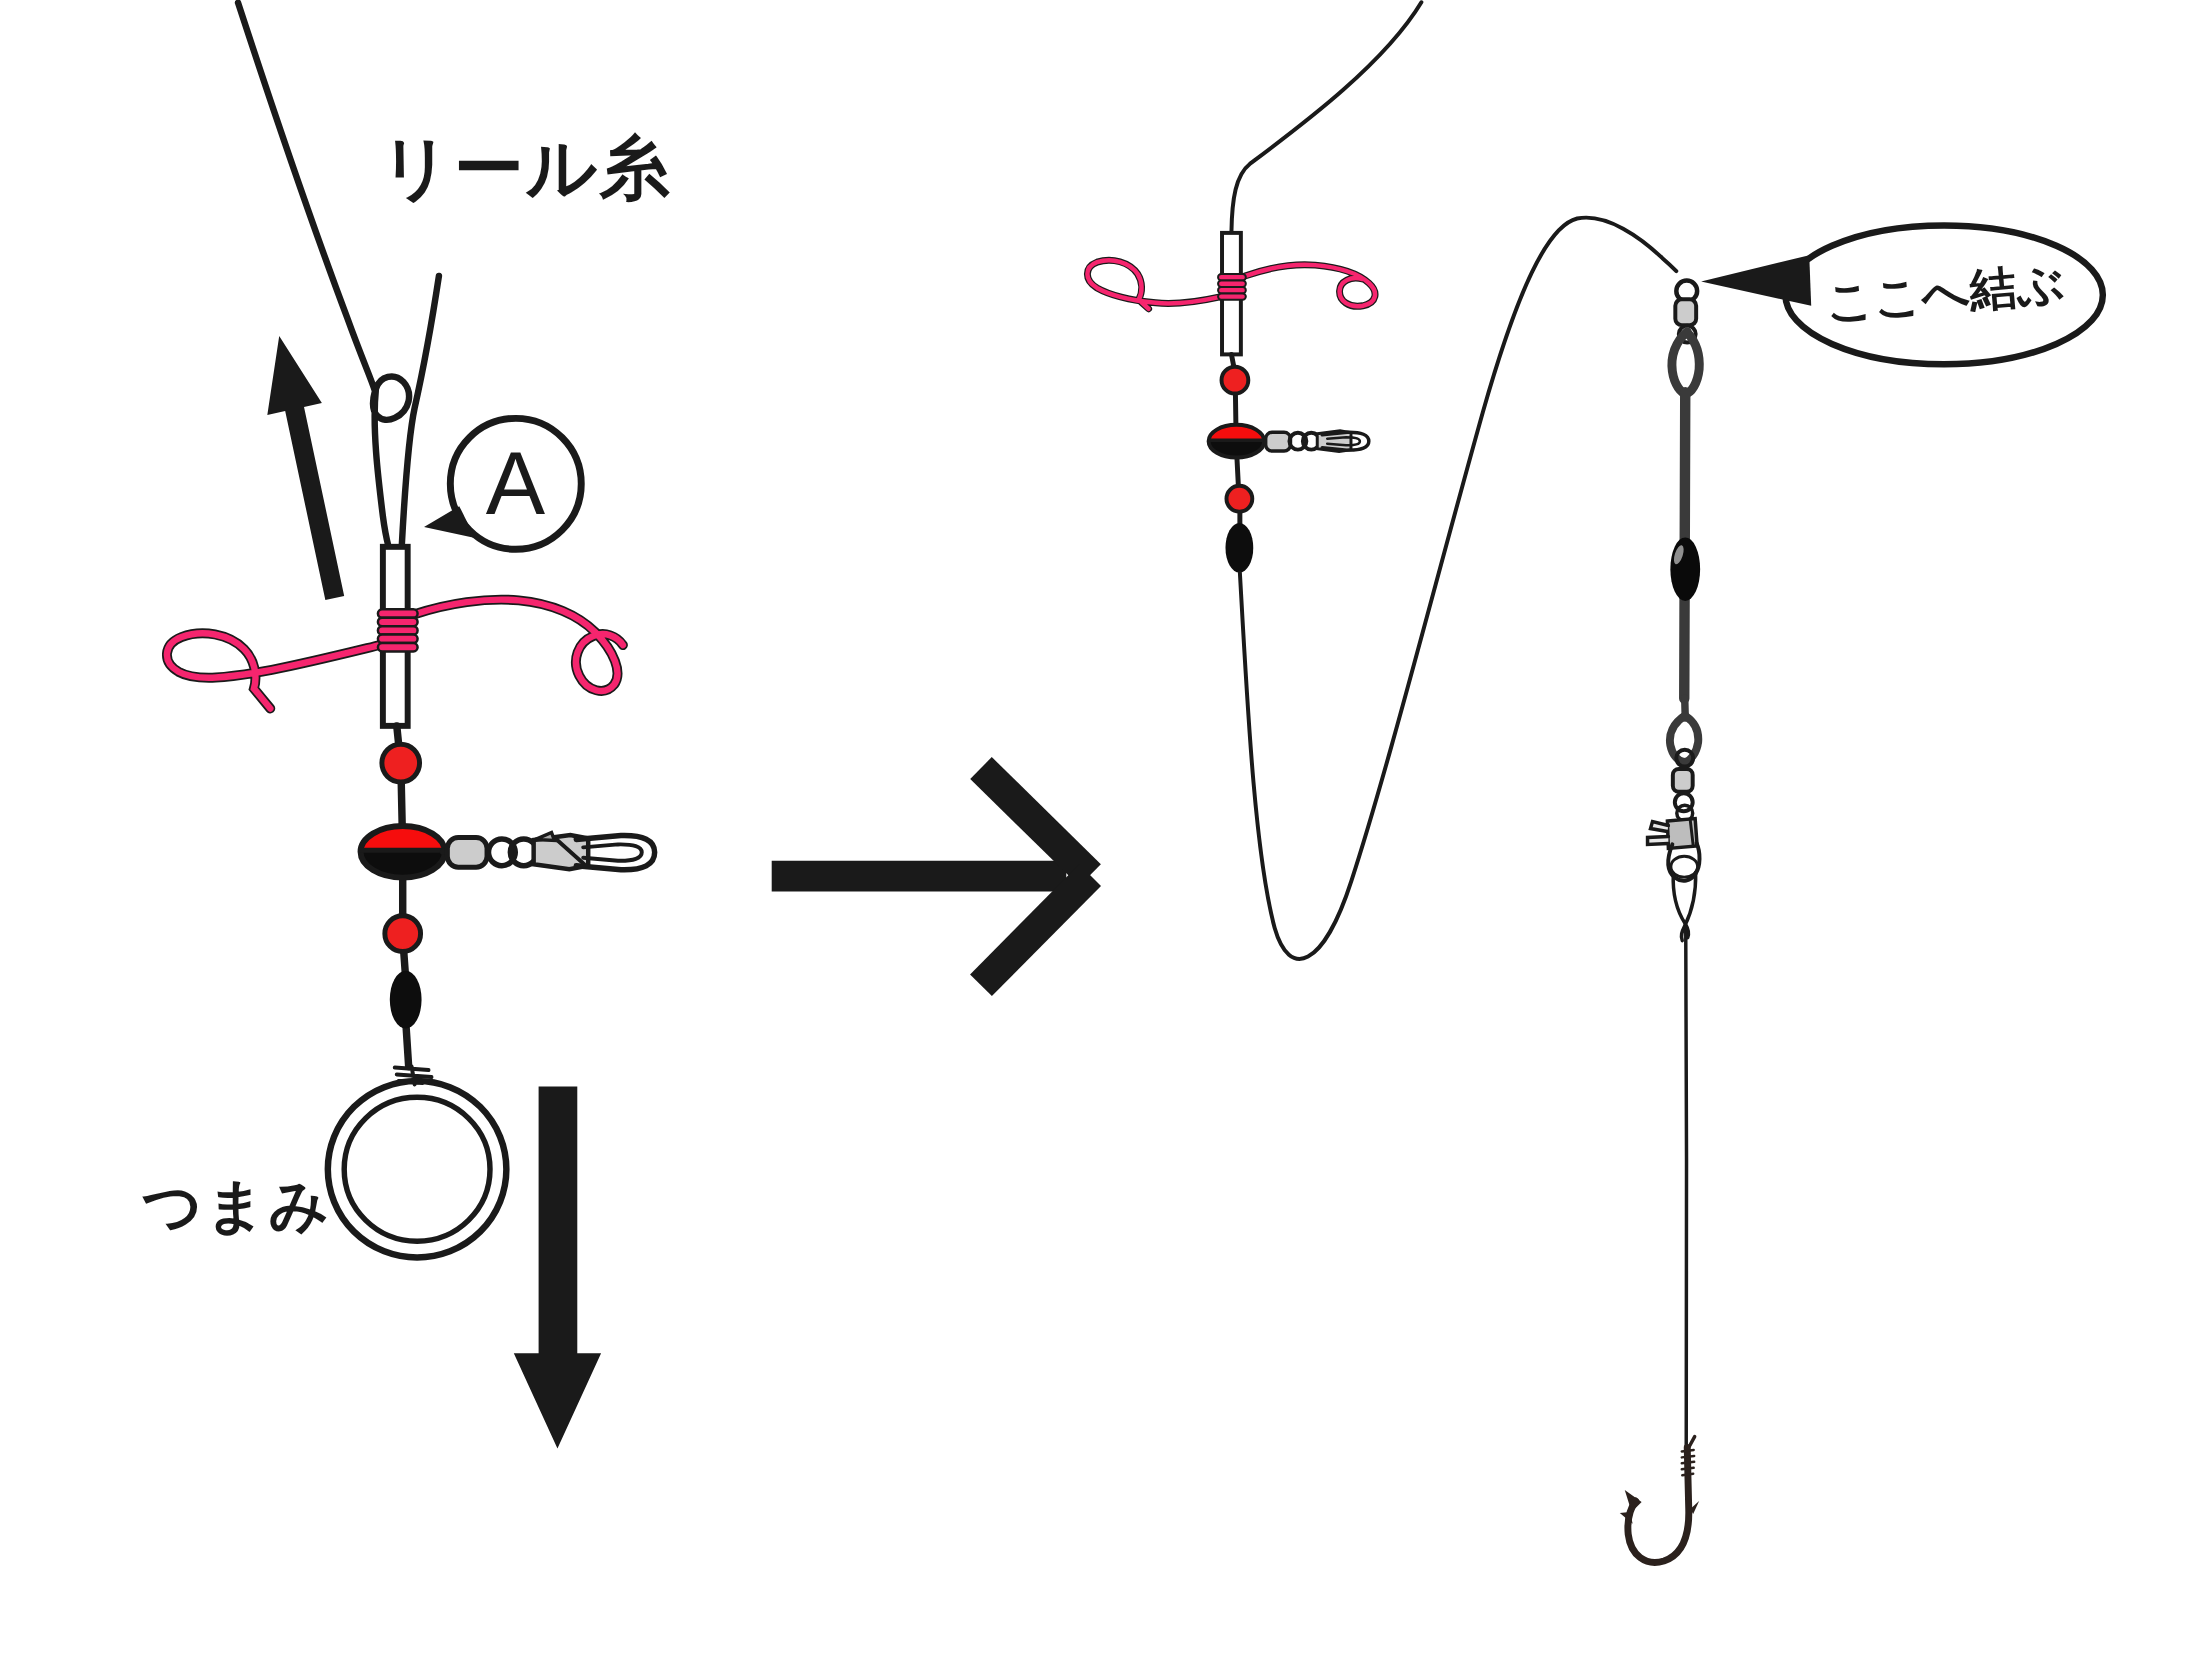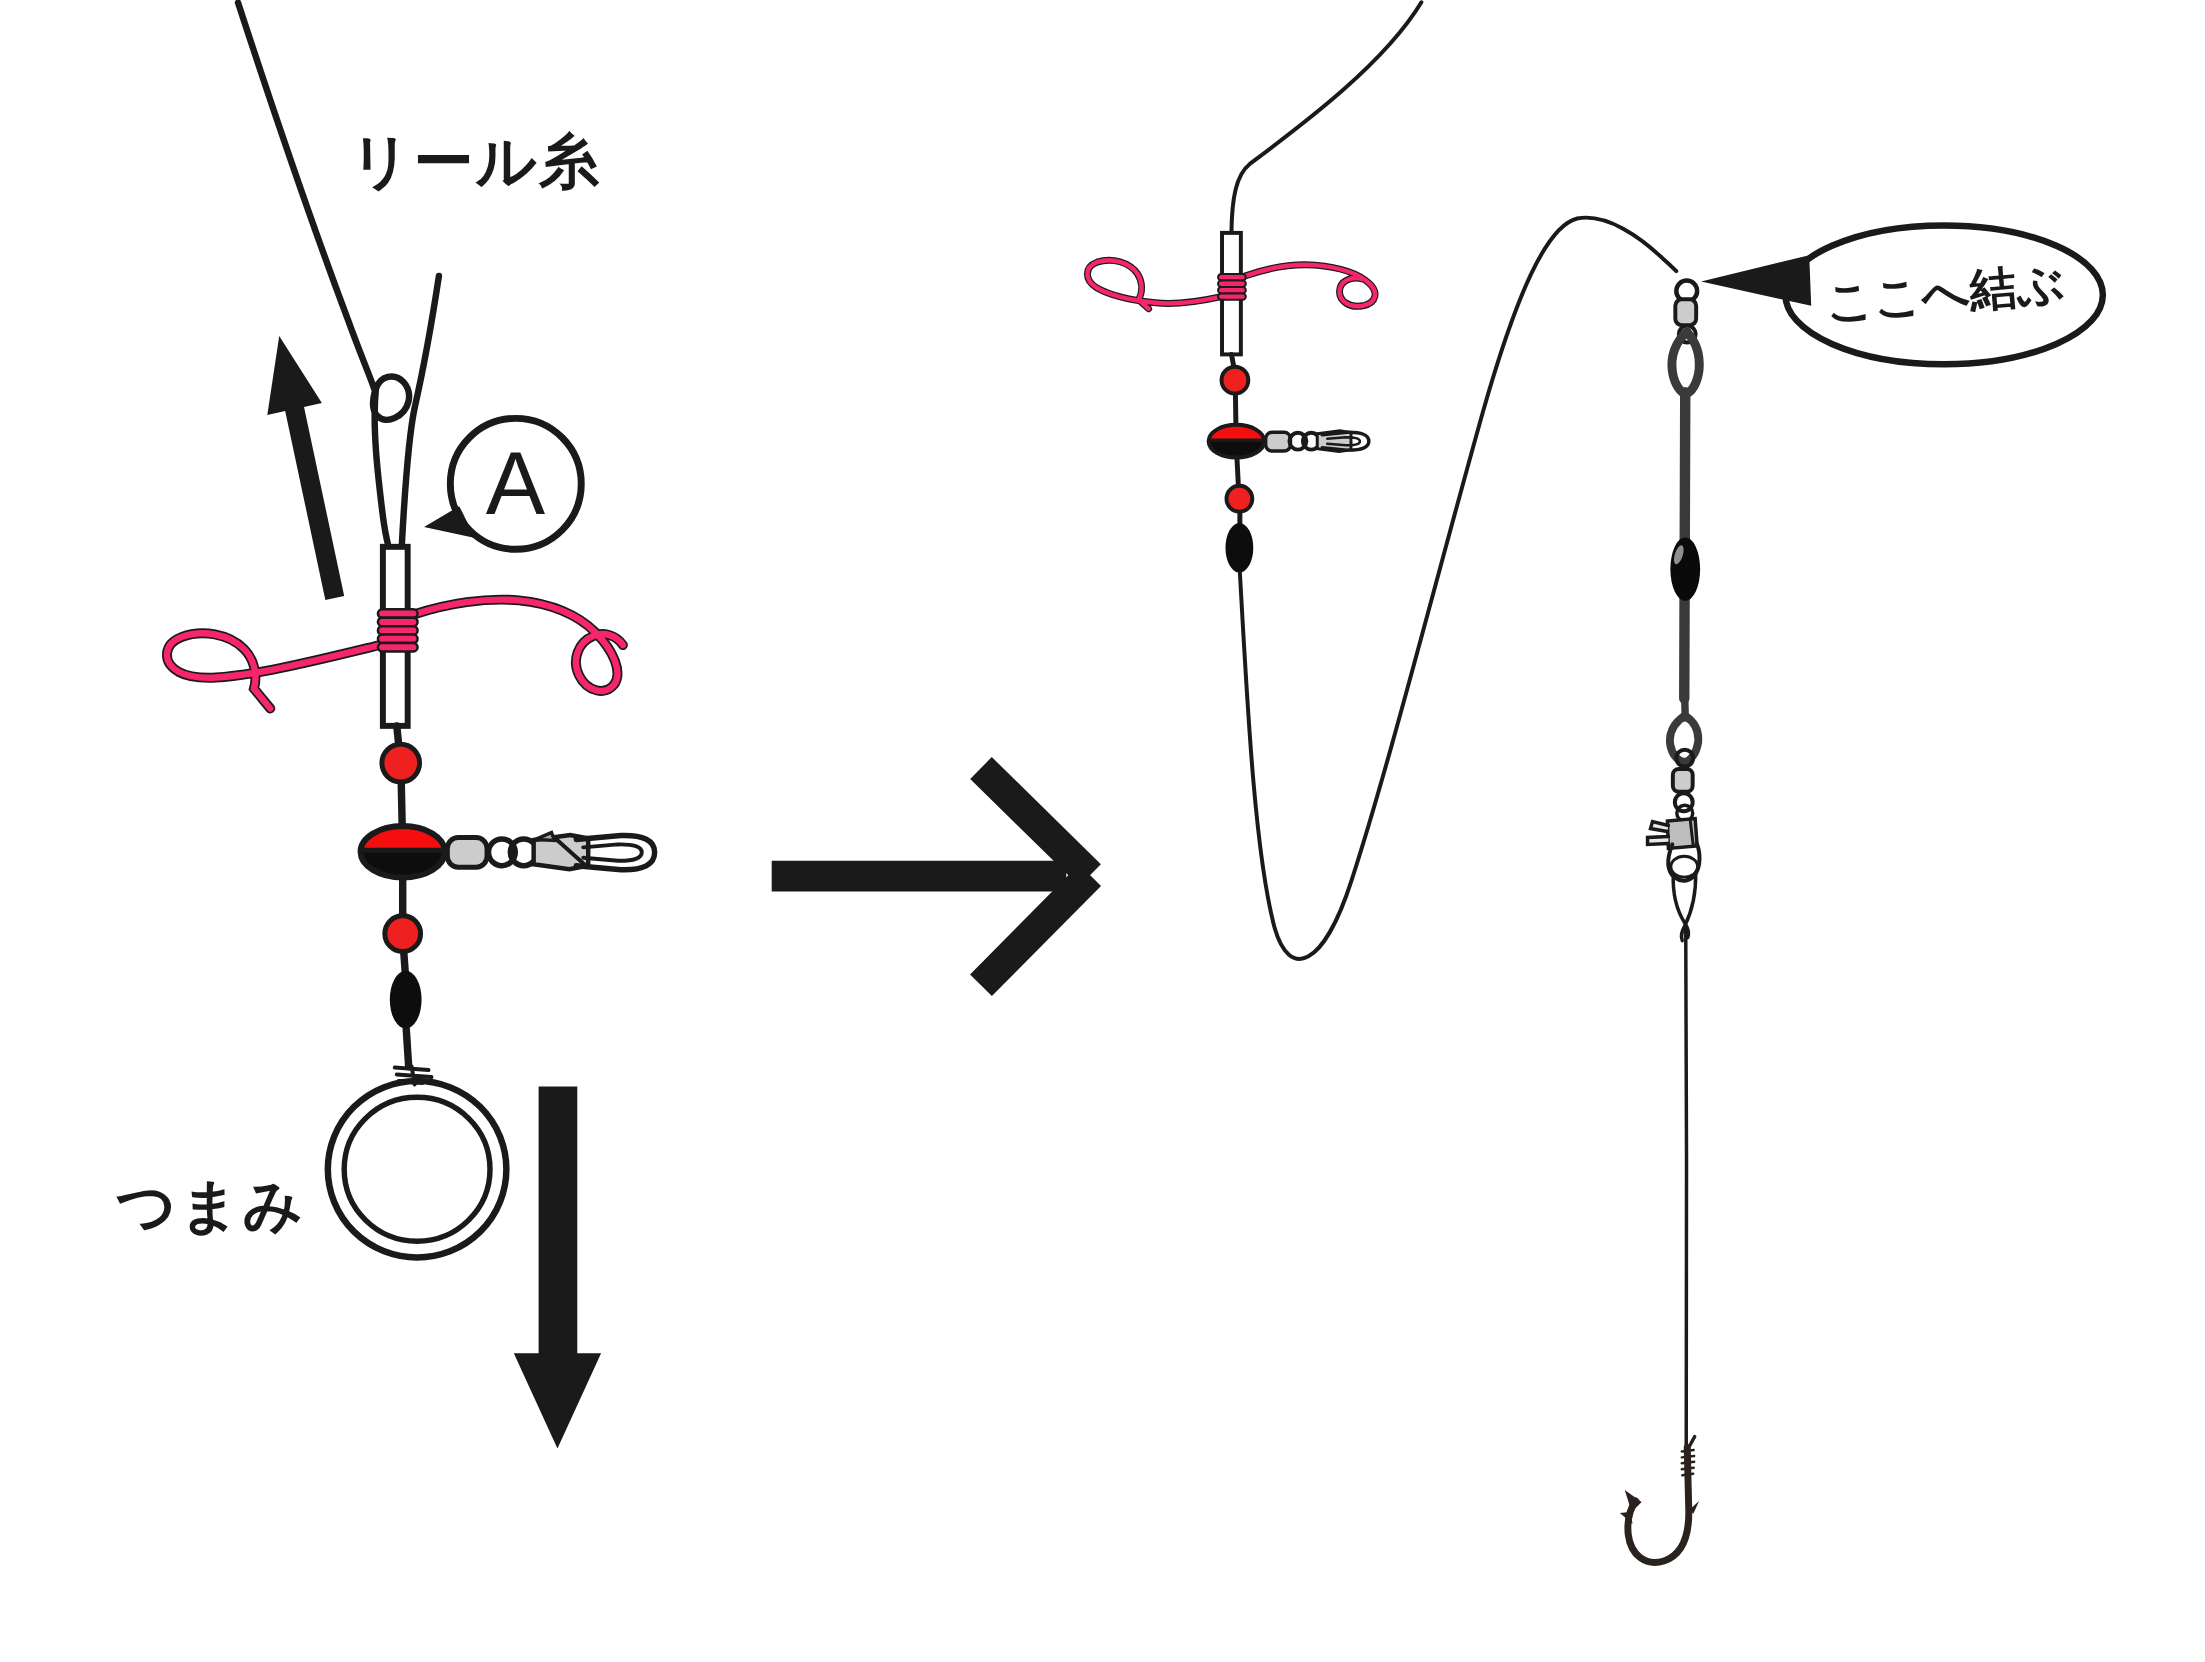--- a/index.html
+++ b/index.html
@@ -1,21 +1,21 @@
 <!DOCTYPE html>
 <html style="font-size:8px"><head>
 <meta charset="utf-8">
 <style>
   html,body{margin:0;padding:0;background:#ffffff;}
   body{width:2205px;height:1663px;position:relative;font-family:"Liberation Sans",sans-serif;}
   #stage{position:absolute;left:0;top:0;width:2205px;height:1663px;}
   svg{position:absolute;left:0;top:0;}
   .label{position:absolute;color:#1a1a1a;font-weight:bold;white-space:nowrap;}
-  .label-reel{left:350px;top:122px;font-size:60px;letter-spacing:2px;}
-  .label-knob{left:116px;top:1167px;font-size:59px;letter-spacing:3px;font-family:Liberation Mono, monospace;}
+  .label-reel{left:380px;top:122px;font-size:70px;letter-spacing:2px;}
+  .label-knob{left:142px;top:1167px;font-size:59px;letter-spacing:3px;font-family:Liberation Mono, monospace;}
   .label-tie{left:1801px;top:263px;width:288px;height:60px;line-height:60px;
              font-size:47px;text-align:center;transform:rotate(-5deg);}
   .label-a{left:471px;top:437px;width:89px;height:92px;line-height:92px;
            font-size:89px;text-align:center;font-weight:normal;}
 </style>
 </head>
 <body>
 
 <div id="stage">
 

